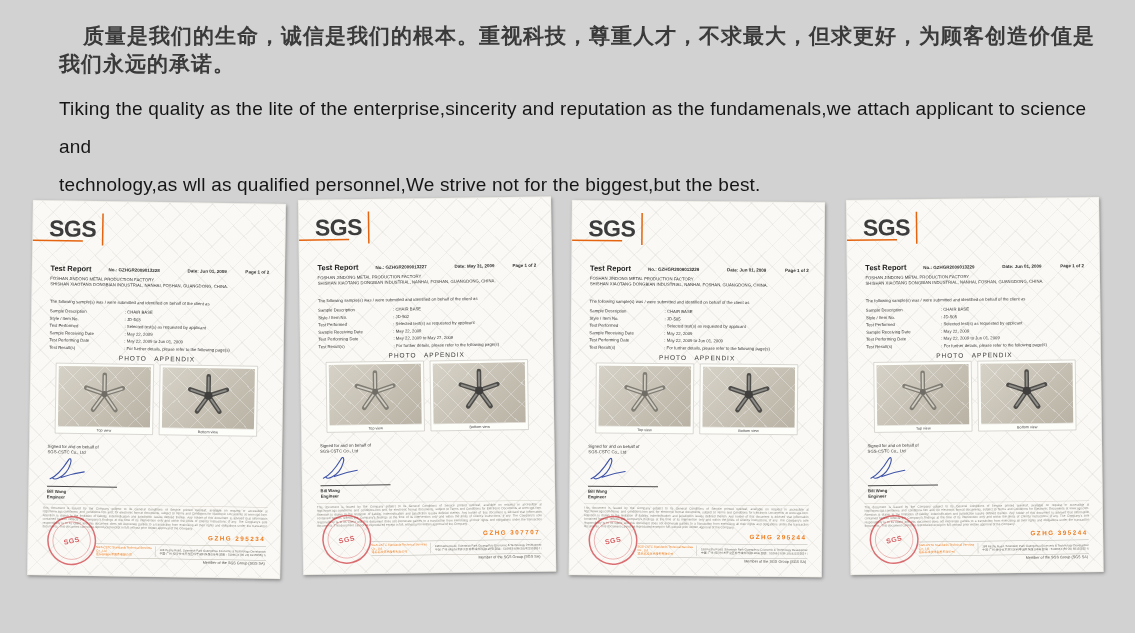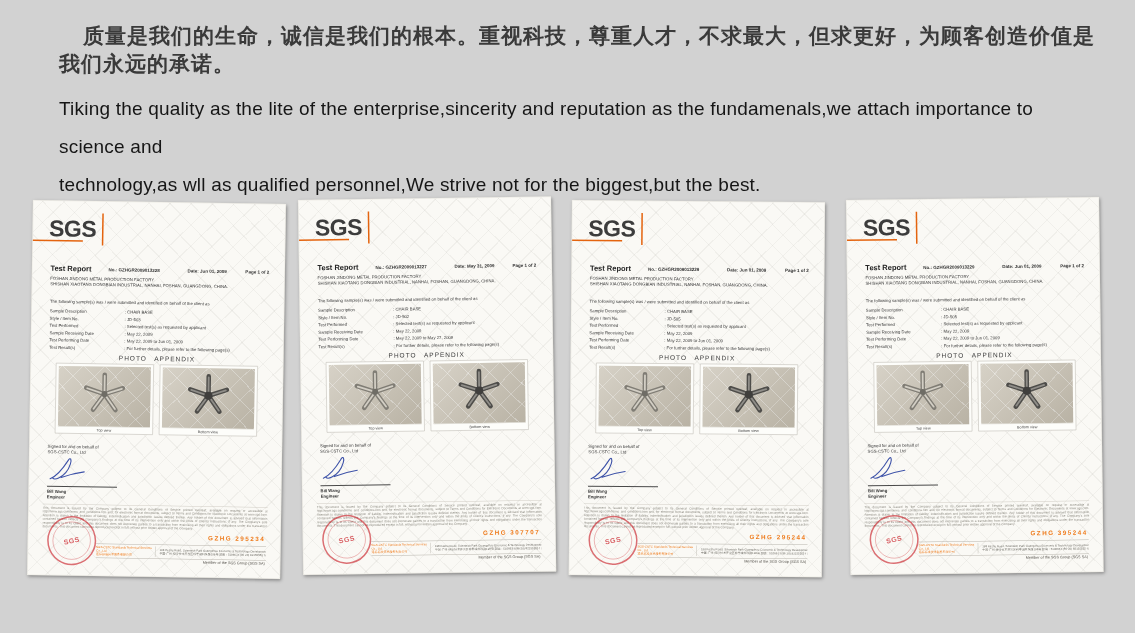--- a/index.html
+++ b/index.html
@@ -90,21 +90,21 @@
   .member{position:absolute;right:30px;top:714px;font-size:7.5px;color:#55524c;}
 </style>
 </head>
 <body>
 
 <div class="canvas">
 
   <div class="hdr">
     <div class="hdr-cn">质量是我们的生命，诚信是我们的根本。重视科技，尊重人才，不求最大，但求更好，为顾客创造价值是我们永远的承诺。</div>
     <div class="hdr-en">
-      <div>Tiking the quality as the lite of the enterprise,sincerity and reputation as the fundamenals,we attach importance to science and</div>
+      <div>Tiking the quality as the lite of the enterprise,sincerity and reputation as the fundamenals,we attach applicant to science and</div>
       <div>technology,as wll as qualified personnel,We strive not for the biggest,but the best.</div>
     </div>
   </div>
 
   <div class="cert c1">
     <div class="sheet">
       <div class="logo-wrap">
         <div class="logo-h"></div>
         <div class="logo-v"></div>
         <div class="logo">SGS</div>

